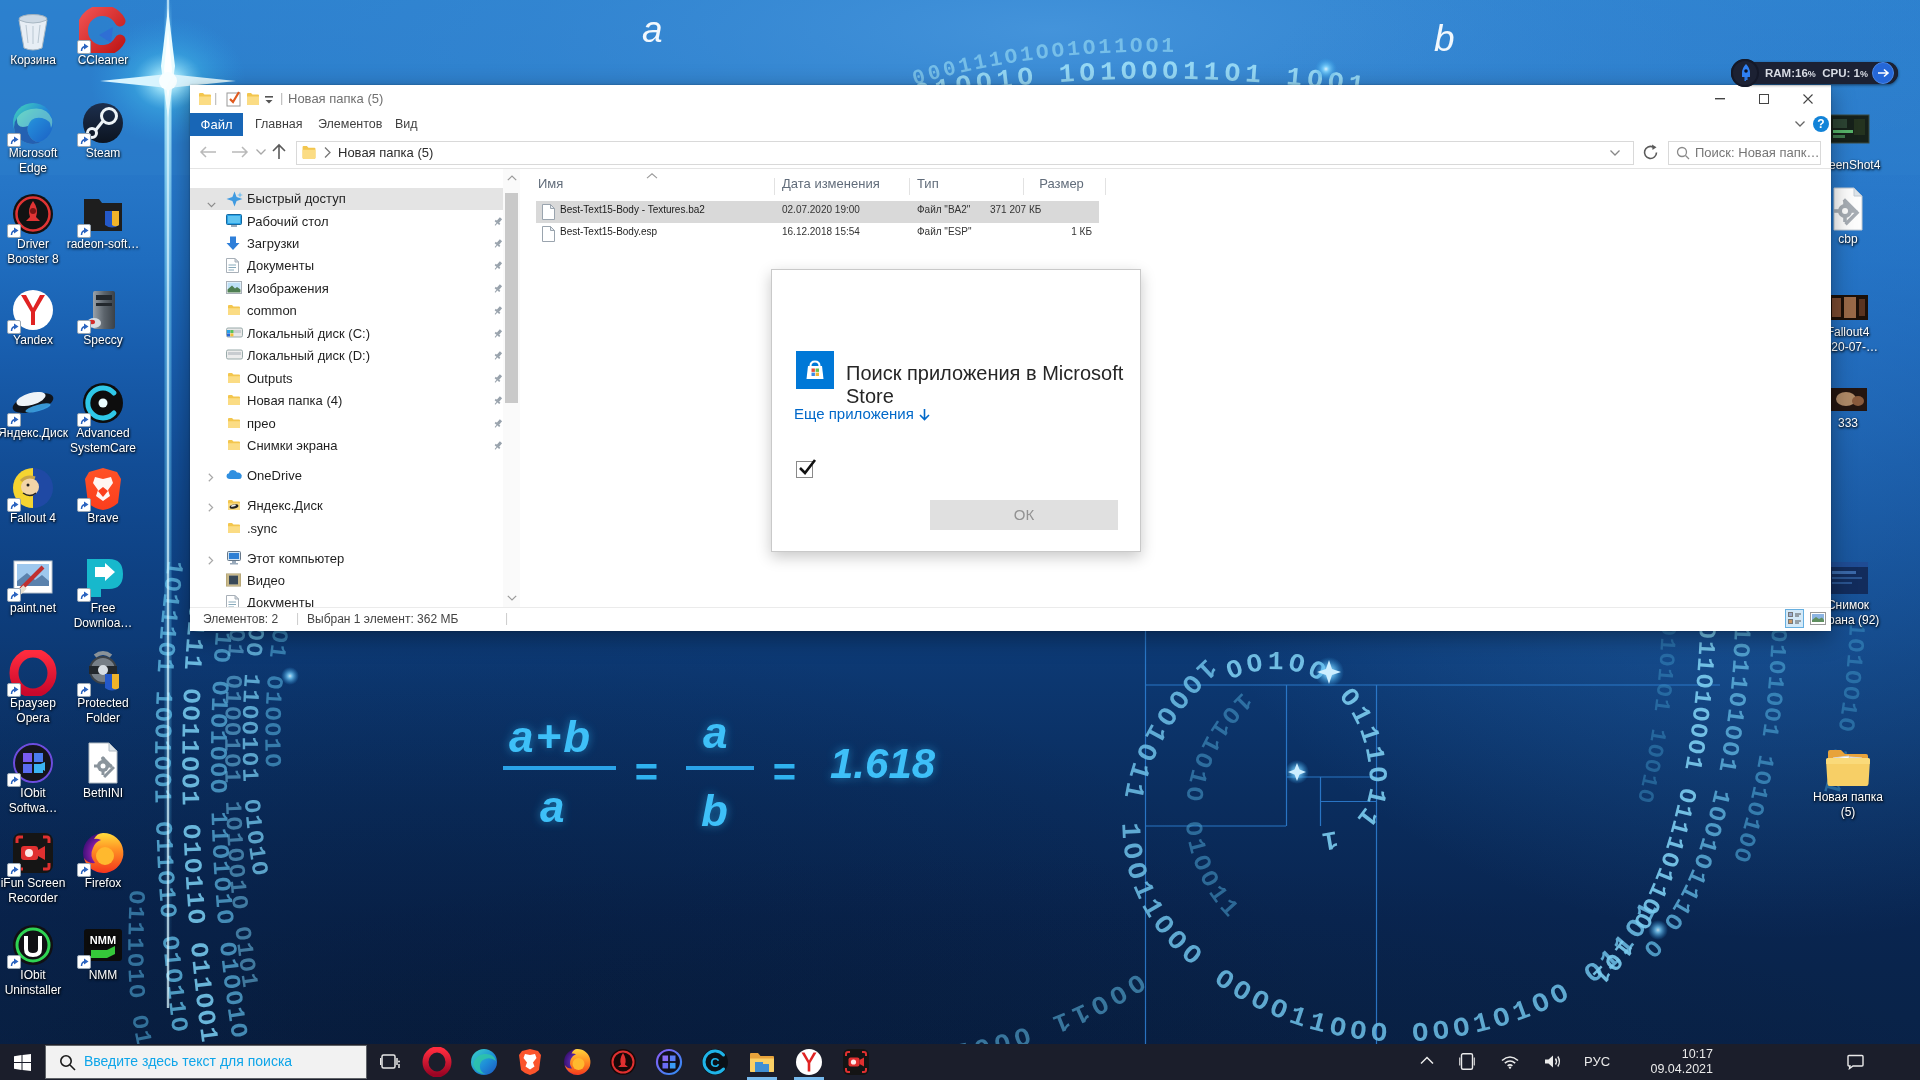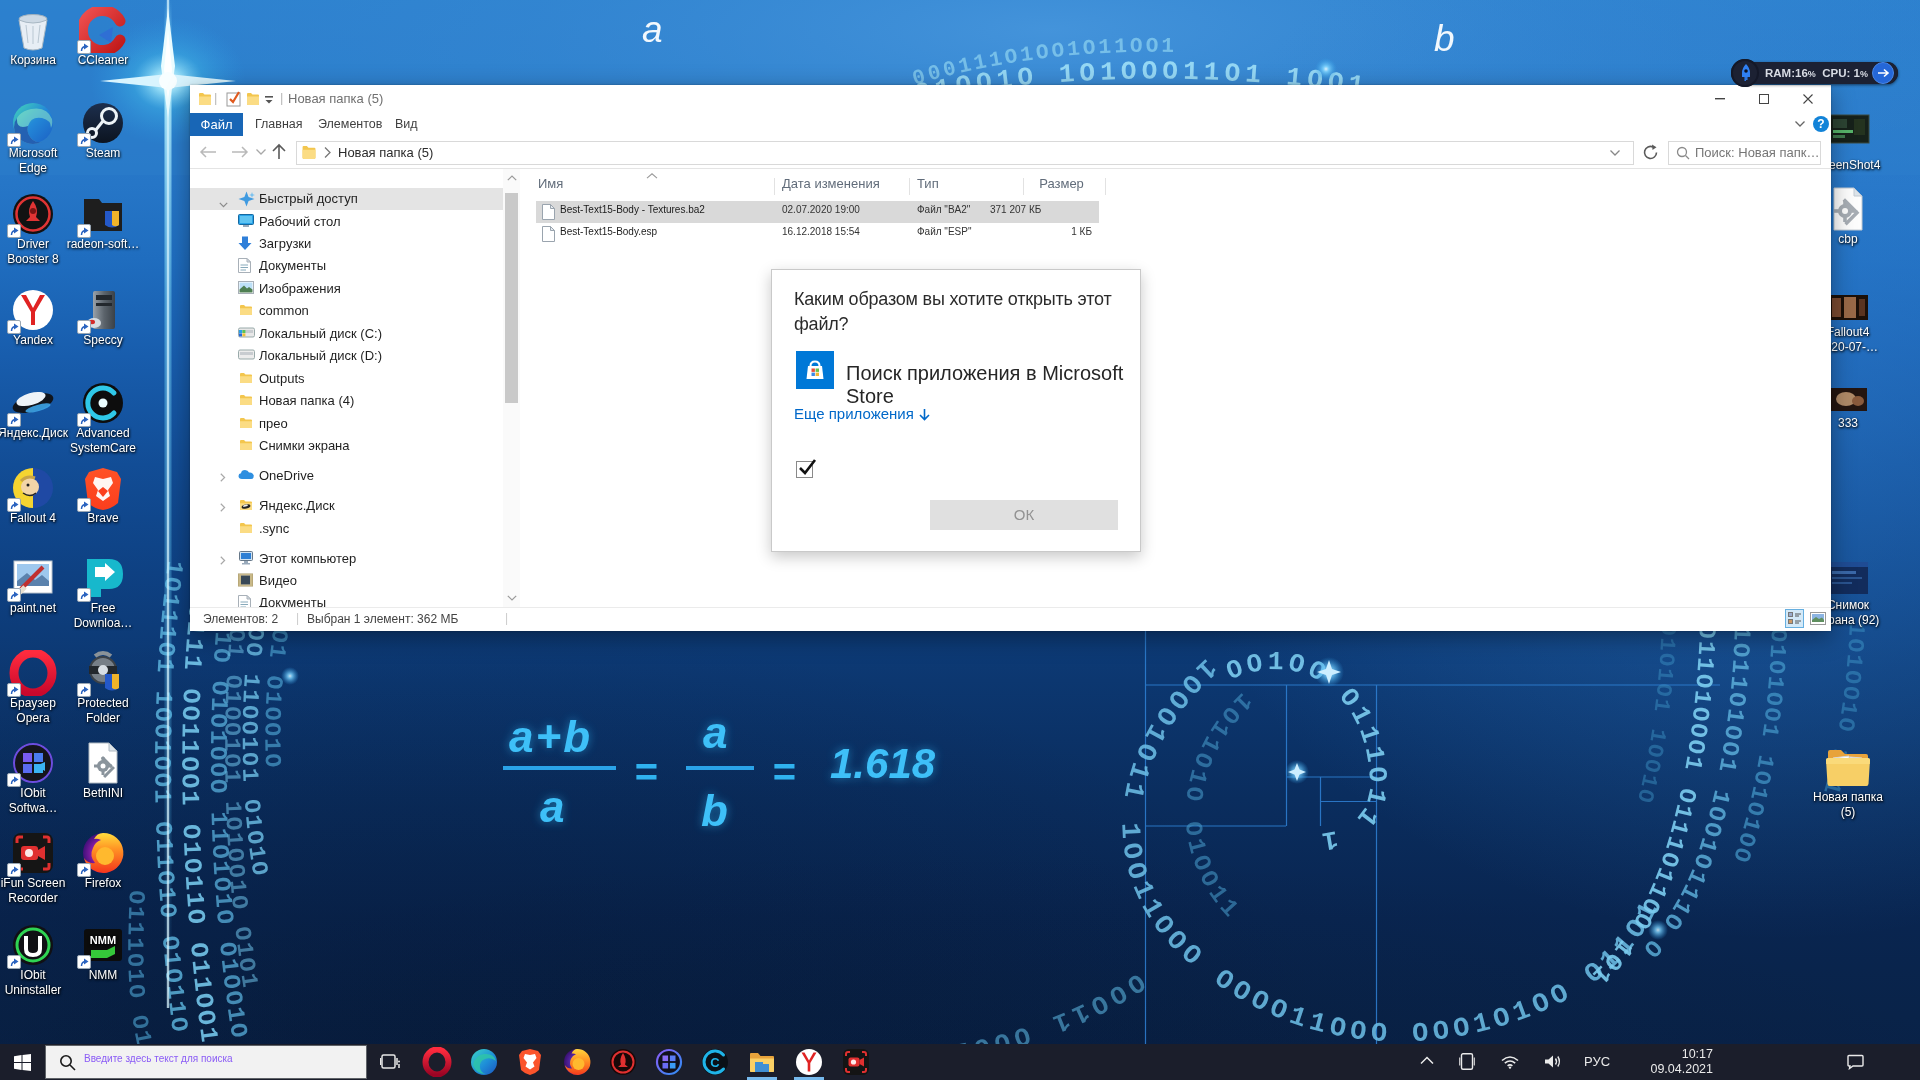--- a/index.html
+++ b/index.html
@@ -10,21 +10,21 @@
 .di .ica{position:relative;width:48px;height:46px;margin:0 auto}
 .sc{position:absolute;left:-2px;bottom:-1px;width:14px;height:14px;background:#fff;border:1px solid #9aa7b4;border-radius:2px}
 
 .sc svg{position:absolute;left:1px;top:1px}
 #taskbar{position:absolute;left:0;top:1044px;width:1920px;height:36px;background:#1b1e2b}
 .tbtxt{position:absolute;color:#eaeaea;font-size:13px}
 #win{position:absolute;left:190px;top:85px;width:1641px;height:546px;background:#fff;box-shadow:0 6px 22px rgba(0,0,0,.38),0 0 2px rgba(0,0,0,.28)}
 .wabs{position:absolute}
 .gtxt{color:#707070}
 #dlg{position:absolute;left:771px;top:269px;width:370px;height:283px;background:#fff;border:1px solid #c9c9c9;box-shadow:0 5px 14px rgba(0,0,0,.22)}
-.navrow{position:absolute;left:16px;height:26px;font-size:13px;color:#1f1f1f;white-space:nowrap}
+.navrow{position:absolute;left:4px;height:26px;font-size:13px;color:#1f1f1f;white-space:nowrap}
 .navrow .nic{position:absolute;left:32px;top:3px}
 .navrow .ntx{position:absolute;left:53px;top:3px}
 .pin{position:absolute;left:299px;top:4px}
 .hdr{position:absolute;top:91px;font-size:13px;color:#616c7a}
 .cell{position:absolute;font-size:10px;color:#1c1c1c;white-space:nowrap}
 </style></head>
 <body>
 <div id="desk">
 <svg id="wallsvg" width="1920" height="1080" viewBox="0 0 1920 1080">
 <defs>
@@ -919,21 +919,20 @@
           <path d="M7 2 L13 2 M7 4 L11 4 M7 9 L13 9 M7 11 L11 11" stroke="#555"></path>
         </g>
       </svg>
  <svg class="wabs" style="left:1620px;top:527px" width="16" height="14">
         <rect x="0.5" y="0.5" width="15" height="12" fill="#fff" stroke="#999"></rect>
         <rect x="2" y="2" width="12" height="6" fill="#8cb4e2"></rect>
         <path d="M2 8 L6 5 L9 7 L12 5.5 L14 8 L14 10 L2 10 Z" fill="#5f8f5f"></path>
       </svg>
 </div>
 <div id="dlg">
- <div class="wabs" style="left:22px;top:17px;width:330px;font-size:18px;line-height:25px;color:#2b2b2b;letter-spacing:-0.2px">Каким образом вы хотите открыть этот файл?</div>
  <div class="wabs" style="left:24px;top:81px;width:38px;height:38px;background:#0078d7">
   <svg width="38" height="38">
           <path d="M12 15 L26 15 L27.5 28 L10.5 28 Z" fill="#fff"></path>
           <path d="M14.5 15 Q14.5 10.5 19 10.5 Q23.5 10.5 23.5 15" stroke="#fff" stroke-width="2" fill="none"></path>
           <g>
             <rect x="15.5" y="17.5" width="3.4" height="3.4" fill="#e84e3c"></rect>
             <rect x="19.6" y="17.5" width="3.4" height="3.4" fill="#6abf4a"></rect>
             <rect x="15.5" y="21.6" width="3.4" height="3.4" fill="#3c88e8"></rect>
             <rect x="19.6" y="21.6" width="3.4" height="3.4" fill="#f2b632"></rect>
           </g>
@@ -975,21 +974,21 @@
     </svg>
 <div id="taskbar">
  <svg style="position:absolute;left:14px;top:10px" width="17" height="17">
         <path d="M0 2.2 L7.5 1.1 L7.5 8 L0 8 Z M8.5 1 L17 0 L17 8 L8.5 8 Z M0 9 L7.5 9 L7.5 15.9 L0 14.8 Z M8.5 9 L17 9 L17 17 L8.5 16 Z" fill="#fff"></path>
       </svg>
  <div style="position:absolute;left:45px;top:1px;width:322px;height:34px;background:#f2f2f2;border:1px solid #5f6368"></div>
  <svg style="position:absolute;left:59px;top:10px" width="17" height="17">
         <circle cx="7" cy="7" r="5.2" stroke="#1a1a1a" fill="none" stroke-width="1.6"></circle>
         <path d="M11 11 L16 16" stroke="#1a1a1a" stroke-width="1.6"></path>
       </svg>
- <div style="position:absolute;left:84px;top:9px;font-size:10px;color:#8b5cf6">Введите здесь текст для поиска</div>
+ <div style="position:absolute;left:84px;top:9px;font-size:14px;color:#0ea5e9">Введите здесь текст для поиска</div>
  <svg style="position:absolute;left:380px;top:9px" width="20" height="18">
         <rect x="2" y="2" width="13" height="13" rx="1.5" fill="none" stroke="#e8e8e8" stroke-width="1.5"></rect>
         <path d="M0.5 5 L0.5 12 M17 5 L17 12" stroke="#e8e8e8" stroke-width="1.5"></path>
         <circle cx="19" cy="8.5" r="1" fill="#e8e8e8"></circle>
         <path d="M19 11 L19 15" stroke="#e8e8e8" stroke-width="1.5"></path>
       </svg>
  <div class="wabs" style="left:422px;top:3px;width:30px;height:30px"><svg width="30" height="30">
           <defs>
             <linearGradient id="top1" x1="0" y1="0" x2="0" y2="1">
               <stop offset="0" stop-color="#ff2b3e"></stop>

